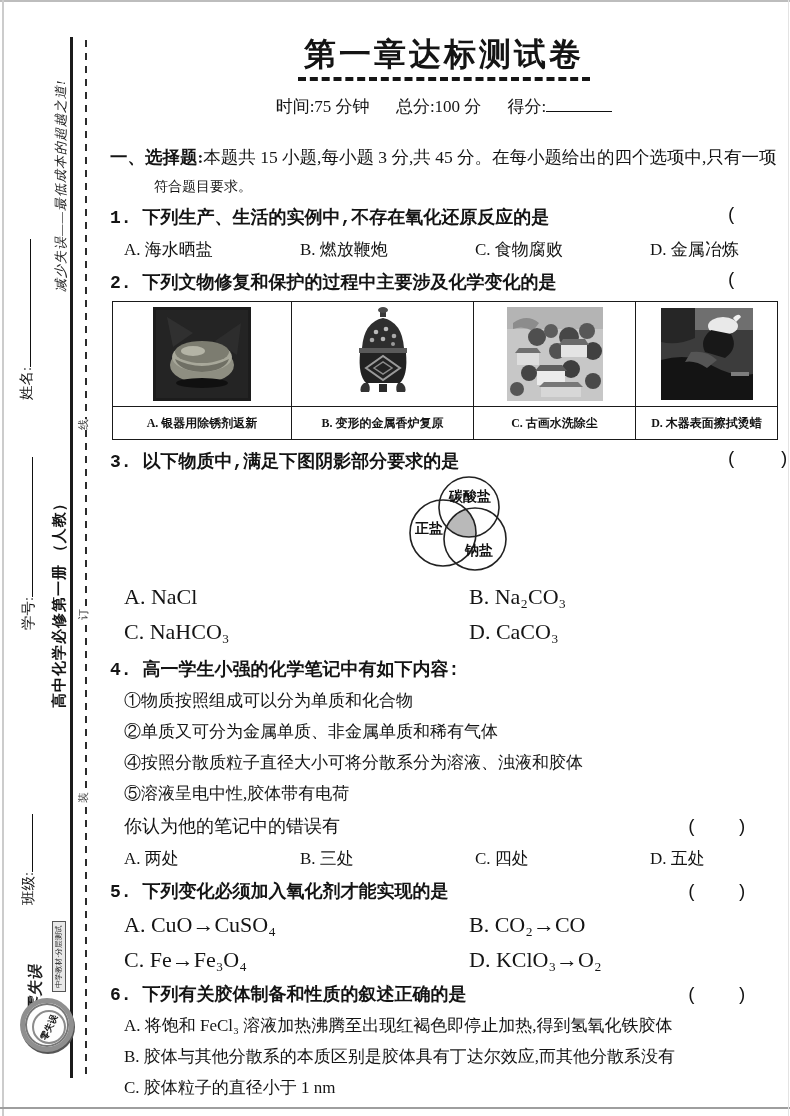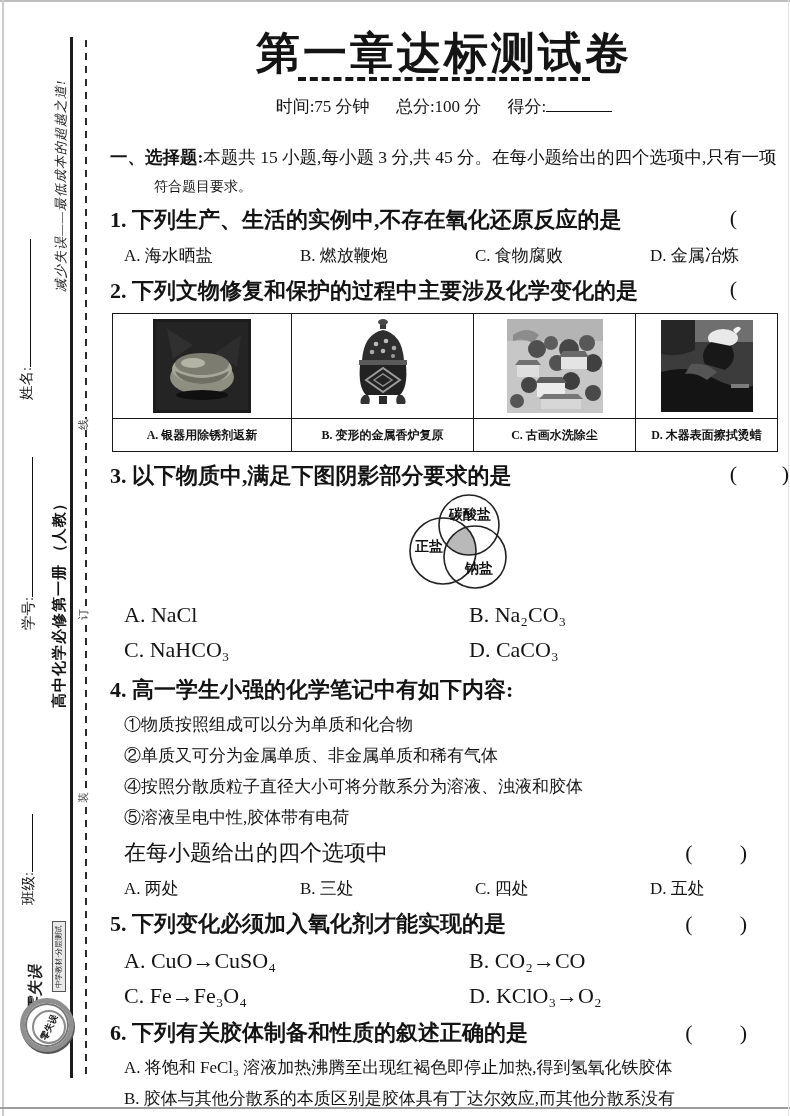--- a/index.html
+++ b/index.html
@@ -25,29 +25,29 @@
   
   .logo-circle{position:absolute;left:20px;top:998px;width:44px;height:44px;border-radius:50%;
                border:5px solid #8f8f8f;background:#fdfdfd;box-shadow:inset 0 0 0 2px #777,1px 2px 0 #555;}
   .logo-circle-inner{position:absolute;left:7px;top:7px;width:30px;height:30px;border-radius:50%;
                border:2px solid #8a8a8a;display:flex;align-items:center;justify-content:center;}
   .logo-brand-in{font-size:9px;font-weight:700;transform:rotate(-65deg);}
   .logo-brush{font-size:15px;font-weight:700;font-style:italic;letter-spacing:1px;color:#1a1a1a;}
   .logo-tagline{font-size:7.5px;border:1px solid #555;background:#e9e9e9;padding:1px 3px;color:#222;}
   
   .content{position:absolute;left:110px;top:30px;width:668px;}
-  .title{text-align:center;font-size:44px;font-weight:700;letter-spacing:3px;margin:4px 0 0 0;line-height:40px;}
+  .title{text-align:center;font-size:32px;font-weight:700;letter-spacing:3px;margin:4px 0 0 0;line-height:40px;}
   .title-dash{width:292px;border-bottom:4px dashed #161616;margin:3px auto 0 auto;}
   .meta{text-align:center;font-size:17px;margin-top:13px;}
   .meta .gap{display:inline-block;width:22px;}
   .score-blank{display:inline-block;width:66px;border-bottom:1.6px solid #111;height:1em;vertical-align:baseline;}
   .sec{font-size:17.5px;margin-top:27px;white-space:nowrap;}
   .sec .hd{font-weight:700;}
   .sec2{font-size:14px;margin-top:9px;padding-left:44px;}
-  .qline{position:relative;font-size:22px;font-weight:600;margin-top:9px;white-space:nowrap;}
+  .qline{position:relative;font-size:18px;font-weight:600;margin-top:9px;white-space:nowrap;font-family:Liberation Mono, monospace;}
   .bracket{position:absolute;top:0;font-weight:400;letter-spacing:1px;}
   .opts4{display:grid;grid-template-columns:176px 175px 175px 1fr;padding-left:14px;font-size:17px;margin-top:9px;white-space:nowrap;}
   .opts2{display:grid;grid-template-columns:345px 1fr;padding-left:14px;font-size:22px;margin-top:9px;white-space:nowrap;}
   .optline{padding-left:14px;font-size:17px;margin-top:8px;white-space:nowrap;}
   .noteline{padding-left:14px;font-size:17px;margin-top:8px;white-space:nowrap;}
   
   .atable{margin-top:7px;margin-left:2px;width:664px;border:1.8px solid #1a1a1a;
           display:grid;grid-template-columns:178px 182px 162px 1fr;}
   .acell-img{border-bottom:1.6px solid #1a1a1a;height:104px;display:flex;align-items:center;justify-content:center;}
   .acell-cap{height:32px;line-height:32px;text-align:center;font-size:12px;font-weight:600;white-space:nowrap;overflow:hidden;}
@@ -245,21 +245,21 @@
     </div>
 
     <div class="qline" style="margin-top:12px;">
       <span>4. 高一学生小强的化学笔记中有如下内容:</span>
     </div>
     <div class="noteline">①物质按照组成可以分为单质和化合物</div>
     <div class="noteline">②单质又可分为金属单质、非金属单质和稀有气体</div>
     <div class="noteline">④按照分散质粒子直径大小可将分散系分为溶液、浊液和胶体</div>
     <div class="noteline">⑤溶液呈电中性,胶体带有电荷</div>
     <div class="qline" style="font-weight:400;padding-left:14px;">
-      <span>在每小题给出的四个选项中</span>
+      <span>你认为他的笔记中的错误有</span>
       <span class="bracket" style="right:30px;">(　　)</span>
     </div>
     <div class="opts4">
       <span>A. 两处</span>
       <span>B. 三处</span>
       <span>C. 四处</span>
       <span>D. 五处</span>
     </div>
 
     <div class="qline">

